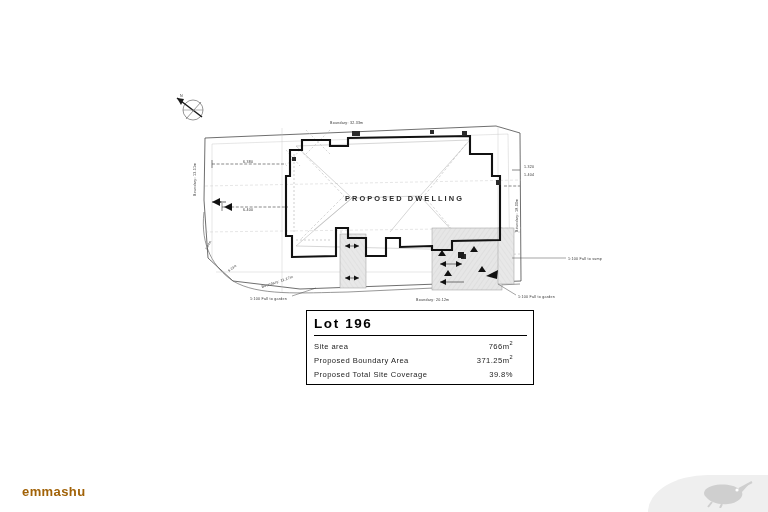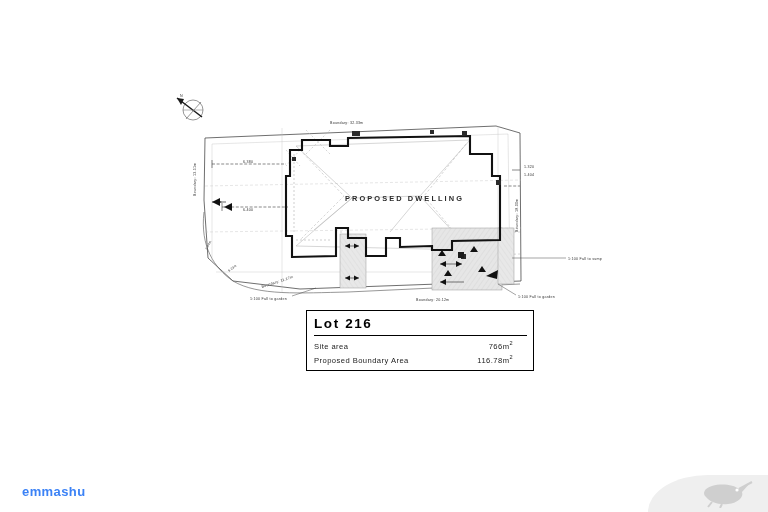--- a/index.html
+++ b/index.html
@@ -33,21 +33,21 @@
   .lotrow .val{white-space:nowrap;padding-right:14px;}
   .lotrow .val sup{font-size:5.6px;vertical-align:super;}
 
   
   .footer{
     position:absolute;left:0;top:475px;width:768px;height:37px;
     background:#ffffff;
   }
   .footer .wm{
     position:absolute;left:22px;top:9px;
-    font-size:13px;font-weight:bold;letter-spacing:.4px;color:#3b82f6;
+    font-size:13px;font-weight:bold;letter-spacing:.4px;color:#a16207;
   }
   .footer .corner{
     position:absolute;right:0;top:0;width:120px;height:37px;
     background:#efefef;
     border-top-left-radius:60px 37px;
   }
   .footer .kiwi{position:absolute;right:14px;top:4px;}
 
   
   .t{font-family:"Liberation Sans", sans-serif;fill:#333;}
@@ -207,30 +207,34 @@
 
       <path d="M438,256 L442,250 L446,256 Z" fill="#111"></path>
       <path d="M470,252 L474,246 L478,252 Z" fill="#111"></path>
       <path d="M444,276 L448,270 L452,276 Z" fill="#111"></path>
       <path d="M478,272 L482,266 L486,272 Z" fill="#111"></path>
       <rect x="458" y="252" width="6" height="6" fill="#1a1a1a"></rect>
     </g>
   </svg>
 
   <div class="lotbox">
-    <div class="title">Lot 216</div>
+    <div class="title">Lot 196</div>
     <div class="rule"></div>
 
     <div class="lotrow">
       <span class="lbl">Site area</span>
       <span class="val"><span>766m</span><sup>2</sup></span>
     </div>
     <div class="lotrow">
       <span class="lbl">Proposed Boundary Area</span>
-      <span class="val"><span>116.78m</span><sup>2</sup></span>
+      <span class="val"><span>371.25m</span><sup>2</sup></span>
+    </div>
+    <div class="lotrow">
+      <span class="lbl">Proposed Total Site Coverage</span>
+      <span class="val"><span>39.8%</span><sup></sup></span>
     </div>
   </div>
 
   <div class="footer">
     <div class="wm">emmashu</div>
     <div class="corner"></div>
     <svg class="kiwi" width="62" height="29" viewBox="0 0 62 29">
       <path d="M14,18 C10,15 12,9 20,7 C30,4 42,6 47,10 L58,4 L50,13
                C52,18 46,24 36,25 C26,26 18,23 14,18 Z" fill="#cfcfcf"></path>
       <path d="M47,10 L60,3" stroke="#cfcfcf" stroke-width="2" fill="none"></path>

